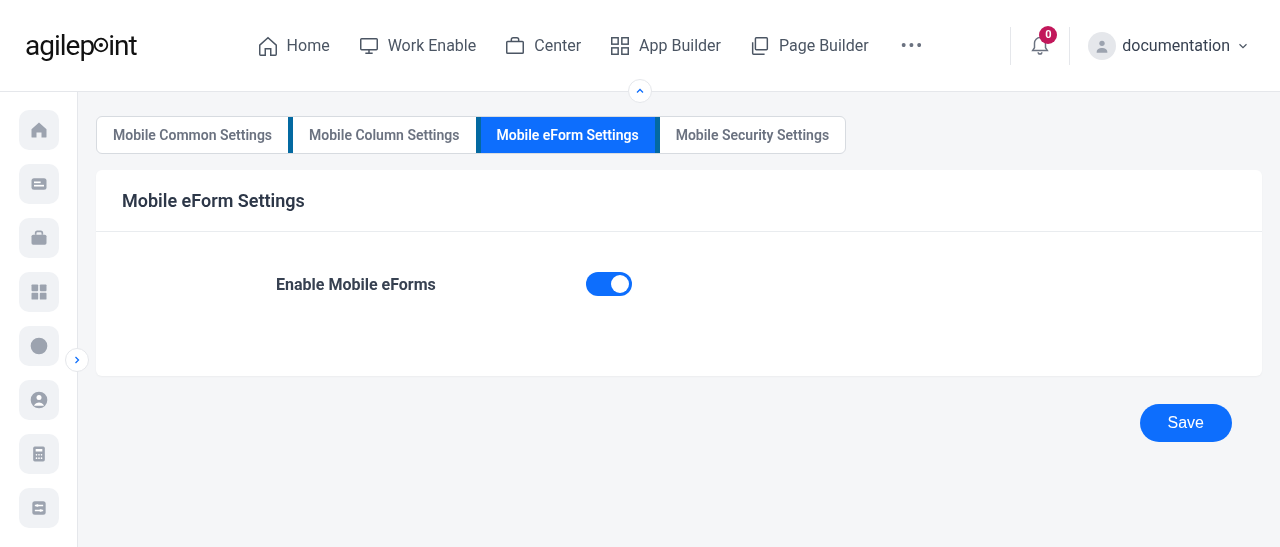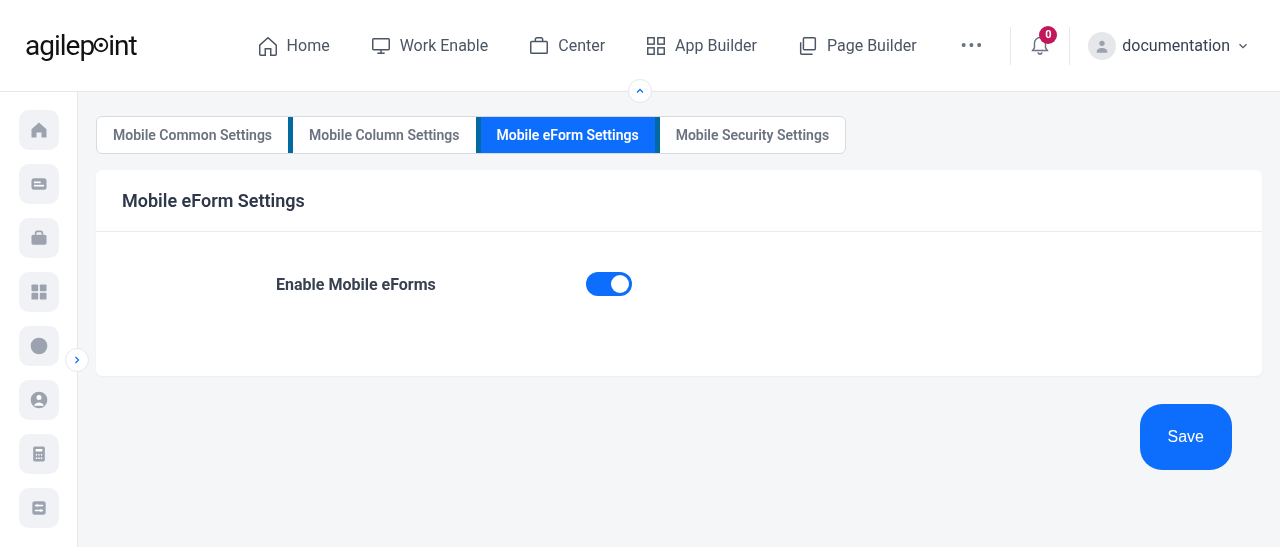--- a/index.html
+++ b/index.html
@@ -2,21 +2,21 @@
 <html><head>
 <meta charset="utf-8">
 <style>
   * { box-sizing: border-box; margin: 0; padding: 0; }
   body { font-family: -apple-system, BlinkMacSystemFont, "Segoe UI", Roboto, Arial, sans-serif; background: #f5f6f8; color: #333; width: 1280px; }
   
   
   .header { display: flex; align-items: center; height: 92px; background: #fff; border-bottom: 1px solid #e5e7eb; padding: 0 30px 0 25px; position: relative; }
   .logo { font-size: 28px; font-weight: 500; letter-spacing: -1px; color: #111; display: flex; align-items: center; }
   .logo svg { height: 28px; }
-  .nav { display: flex; align-items: center; gap: 40px; margin-left: 120px; }
+  .nav { display: flex; align-items: center; gap: 28px; margin-left: 120px; }
   .nav-item { display: flex; align-items: center; gap: 8px; color: #4b5563; font-size: 16px; cursor: pointer; }
   .nav-item svg { width: 22px; height: 22px; stroke: #4b5563; fill: none; stroke-width: 1.6; }
   .nav-more { color: #6b7280; font-weight: bold; letter-spacing: 2px; cursor: pointer; padding: 0 4px; }
   .header-right { margin-left: auto; display: flex; align-items: center; gap: 18px; }
   .divider-v { width: 1px; height: 38px; background: #e5e7eb; }
   .bell-wrap { position: relative; cursor: pointer; }
   .bell-wrap svg { width: 22px; height: 24px; stroke: #6b7280; fill: none; stroke-width: 1.6; }
   .badge { position: absolute; top: -6px; right: -6px; background: #c2185b; color: #fff; font-size: 11px; font-weight: bold; border-radius: 50%; width: 18px; height: 18px; display: flex; align-items: center; justify-content: center; }
   .user { display: flex; align-items: center; gap: 6px; cursor: pointer; }
   .avatar-ic { width: 28px; height: 28px; background: #e5e7eb; border-radius: 50%; display: flex; align-items: center; justify-content: center; }
@@ -42,21 +42,21 @@
 
   .panel { margin-top: 16px; background: #fff; border-radius: 6px; box-shadow: 0 1px 2px rgba(0,0,0,0.04); }
   .panel-head { padding: 20px 26px; border-bottom: 1px solid #e9ecef; }
   .panel-title { font-size: 18px; font-weight: 600; color: #2d3748; }
   .panel-body { padding: 40px 26px 80px 180px; display: flex; align-items: center; }
   .setting-label { font-size: 16px; color: #374151; font-weight: 700; width: 310px; }
   .toggle { width: 46px; height: 24px; background: #0d6efd; border-radius: 12px; position: relative; cursor: pointer; }
   .toggle-knob { position: absolute; right: 3px; top: 3px; width: 18px; height: 18px; background: #fff; border-radius: 50%; }
 
   .actions { padding: 28px 30px 30px; display: flex; justify-content: flex-end; }
-  .btn-save { background: #0d6efd; color: #fff; border: none; border-radius: 22px; padding: 24px 28px; font-size: 16px; font-weight: 500; cursor: pointer; }
+  .btn-save { background: #0d6efd; color: #fff; border: none; border-radius: 22px; padding: 10px 28px; font-size: 16px; font-weight: 500; cursor: pointer; }
 </style>
 </head>
 <body>
 
 <div class="header">
   <div class="logo">
     <span style="font-weight:400">agile</span>
       <span style="font-weight:400">p</span>
       <svg viewBox="0 0 20 20" style="width:18px;height:18px;margin:0 -2px 2px -2px">
         <circle cx="10" cy="10" r="7" fill="none" stroke="#111" stroke-width="2"></circle>

